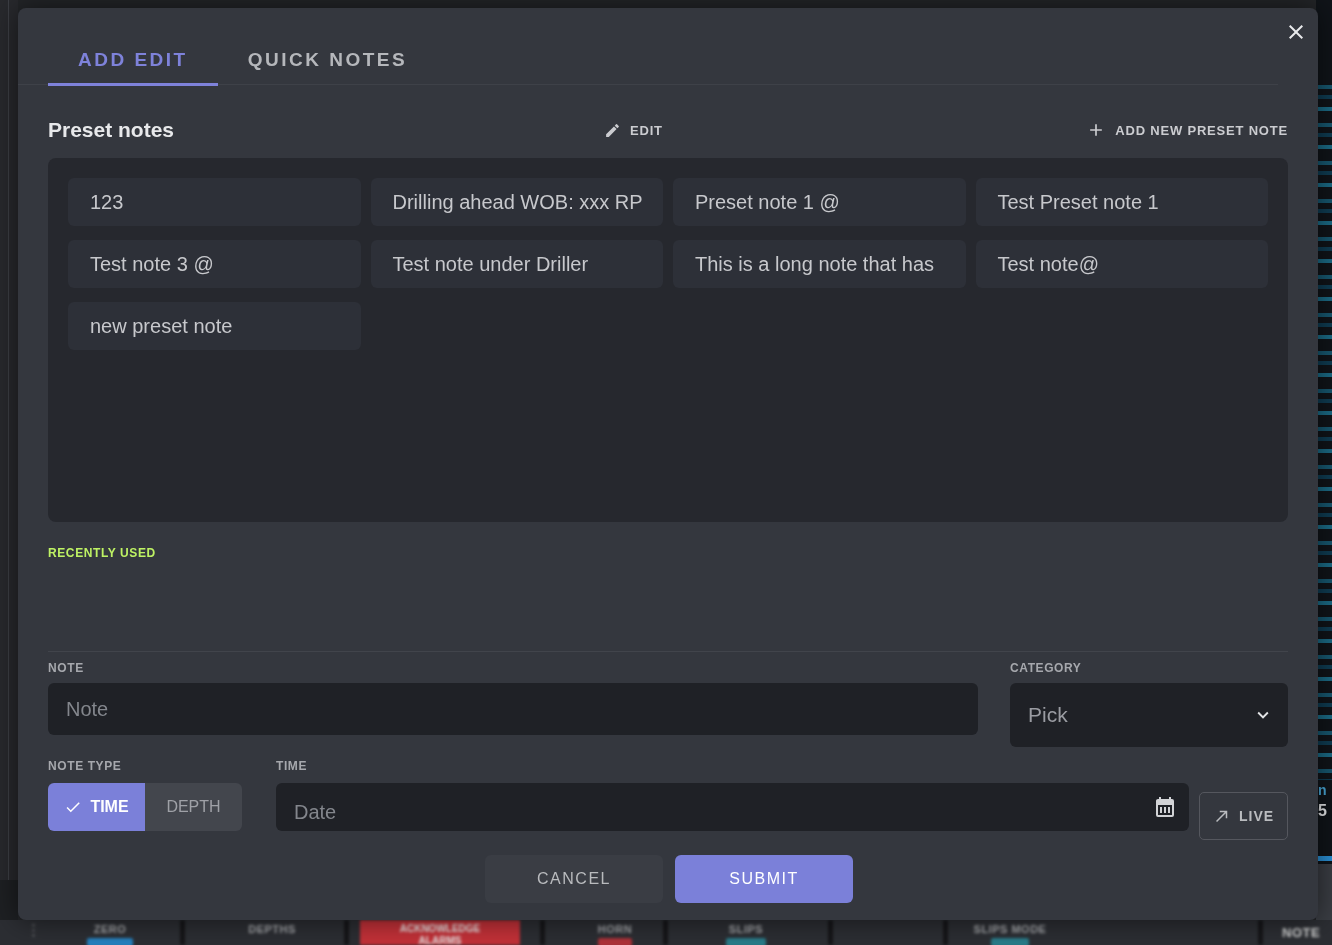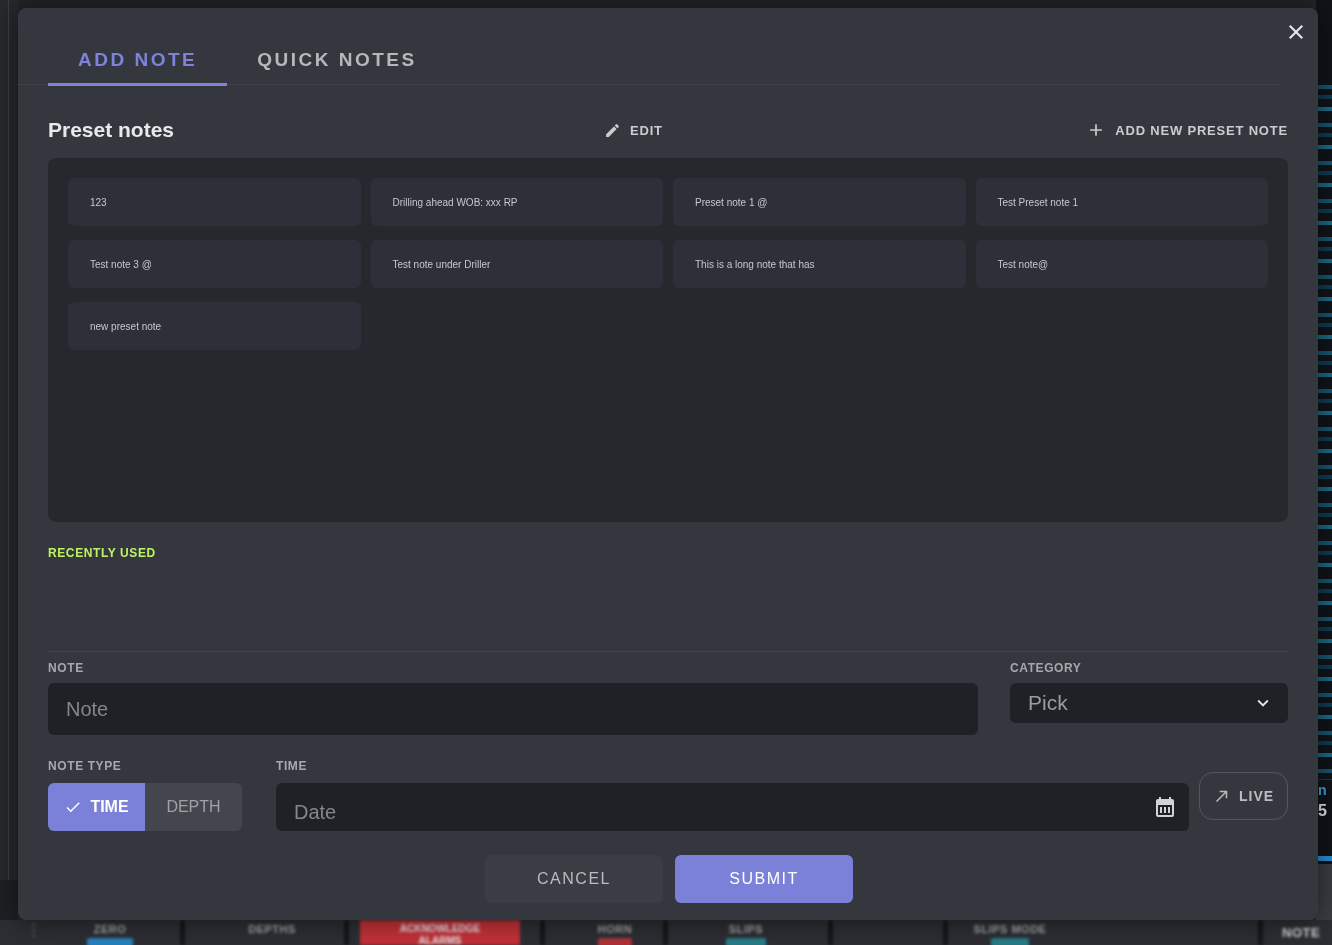--- a/index.html
+++ b/index.html
@@ -53,61 +53,61 @@
     display:flex; align-items:center; }
   .preset-title { width:556px; color:#e8e9eb; font-size:21px; font-weight:700; }
   .text-btn { display:flex; align-items:center; gap:9px; color:#cbccd0; font-size:13px; font-weight:700;
     letter-spacing:0.8px; cursor:pointer; }
   .text-btn svg { flex:none; }
   .add-new { margin-left:auto; }
 
   .preset-panel { position:absolute; top:150px; left:30px; right:30px; height:364px; background:#26282e;
     border-radius:8px; padding:20px; display:grid; grid-template-columns:repeat(4,1fr);
     column-gap:10px; row-gap:14px; align-content:start; }
-  .preset-note { height:48px; background:#2d3038; border-radius:6px; color:#c7c8cc; font-size:10px;
+  .preset-note { height:48px; background:#2d3038; border-radius:6px; color:#c7c8cc; font-size:20px;
     display:flex; align-items:center; padding:0 22px; white-space:nowrap; overflow:hidden;
     cursor:pointer; }
 
   .recently { position:absolute; top:538px; left:30px; color:#bef264; font-size:12px; font-weight:700;
     letter-spacing:0.6px; }
 
   .divider { position:absolute; top:643px; left:30px; right:30px; height:1px; background:#41444b; }
 
   .field-label { position:absolute; color:#a6a8ad; font-size:12px; font-weight:700; letter-spacing:0.6px; }
   .lbl-note { top:653px; left:30px; }
   .lbl-category { top:653px; left:992px; }
   .lbl-notetype { top:751px; left:30px; }
   .lbl-time { top:751px; left:258px; }
 
   .note-input { position:absolute; top:675px; left:30px; width:930px; height:52px; background:#1f2126;
     border:none; border-radius:6px; color:#dcdde0; font-size:20px; padding:0 18px; outline:none;
     font-family:"Liberation Sans", sans-serif; }
   .note-input::placeholder, .date-input::placeholder { color:#83868c; opacity:1; }
 
-  .category-select { position:absolute; top:675px; left:992px; width:278px; height:40px; background:#1f2126;
+  .category-select { position:absolute; top:675px; left:992px; width:278px; height:64px; background:#1f2126;
     border-radius:6px; display:flex; align-items:center; padding:0 14px 0 18px; cursor:pointer; }
   .category-value { flex:1; color:#9a9ca2; font-size:21px; }
   .category-select svg { color:#e2e3e5; }
 
   .toggle { position:absolute; top:775px; left:30px; height:48px; display:flex; border-radius:6px;
     overflow:hidden; }
   .toggle-seg { width:97px; height:48px; display:flex; align-items:center; justify-content:center;
     gap:8px; font-size:16px; cursor:pointer; }
   .toggle-seg.selected { background:#7b80d9; color:#ffffff; font-weight:700; }
   .toggle-seg.unselected { background:#43464d; color:#9fa1a7; font-weight:400; }
 
   .date-wrap { position:absolute; top:775px; left:258px; width:913px; height:48px; }
   .date-input { width:913px; height:48px; background:#1f2126; border:none; border-radius:6px;
     color:#dcdde0; font-size:20px; padding:11px 48px 0 18px; outline:none;
     font-family:"Liberation Sans", sans-serif; }
   .calendar-btn { position:absolute; right:12px; top:12px; width:24px; height:24px; color:#d2d3d6;
     cursor:pointer; }
 
-  .live-btn { position:absolute; top:764px; left:1181px; width:89px; height:48px; border:1px solid #55575e;
-    border-radius:14px; display:flex; align-items:center; justify-content:center; gap:8px;
+  .live-btn { position:absolute; top:784px; left:1181px; width:89px; height:48px; border:1px solid #55575e;
+    border-radius:5px; display:flex; align-items:center; justify-content:center; gap:8px;
     color:#babcbf; font-size:14px; font-weight:700; letter-spacing:1px; cursor:pointer; }
 
   .action-btn { position:absolute; top:847px; width:178px; height:48px; border:none; border-radius:6px;
     font-size:16px; font-weight:400; letter-spacing:1.5px; cursor:pointer;
     font-family:"Liberation Sans", sans-serif; }
   .cancel-btn { left:467px; background:#3a3d44; color:#b9bbbe; }
   .submit-btn { left:657px; background:#7b80d9; color:#ffffff; }
 </style>
 </head>
 <body>
@@ -166,21 +166,21 @@
 
   <div class="modal">
 
     <div class="close-btn">
       <svg width="24" height="24" viewBox="0 0 24 24">
           <path fill="currentColor" d="M19 6.4 17.6 5 12 10.6 6.4 5 5 6.4 10.6 12 5 17.6 6.4 19 12 13.4 17.6 19 19 17.6 13.4 12z"></path>
         </svg>
     </div>
 
     <div class="tabbar">
-      <div class="tab active">ADD NOTE</div>
+      <div class="tab active">ADD EDIT</div>
       <div class="tab">QUICK NOTES</div>
     </div>
 
     <div class="preset-header">
       <div class="preset-title">Preset notes</div>
       <div class="text-btn">
         <svg width="17" height="17" viewBox="0 0 24 24">
             <path fill="currentColor" d="M3 17.25V21h3.75L17.81 9.94l-3.75-3.75L3 17.25zM20.71 7.04a1 1 0 0 0 0-1.41l-2.34-2.34a1 1 0 0 0-1.41 0l-1.83 1.83 3.75 3.75 1.83-1.83z"></path>
           </svg>
         <span>EDIT</span>

